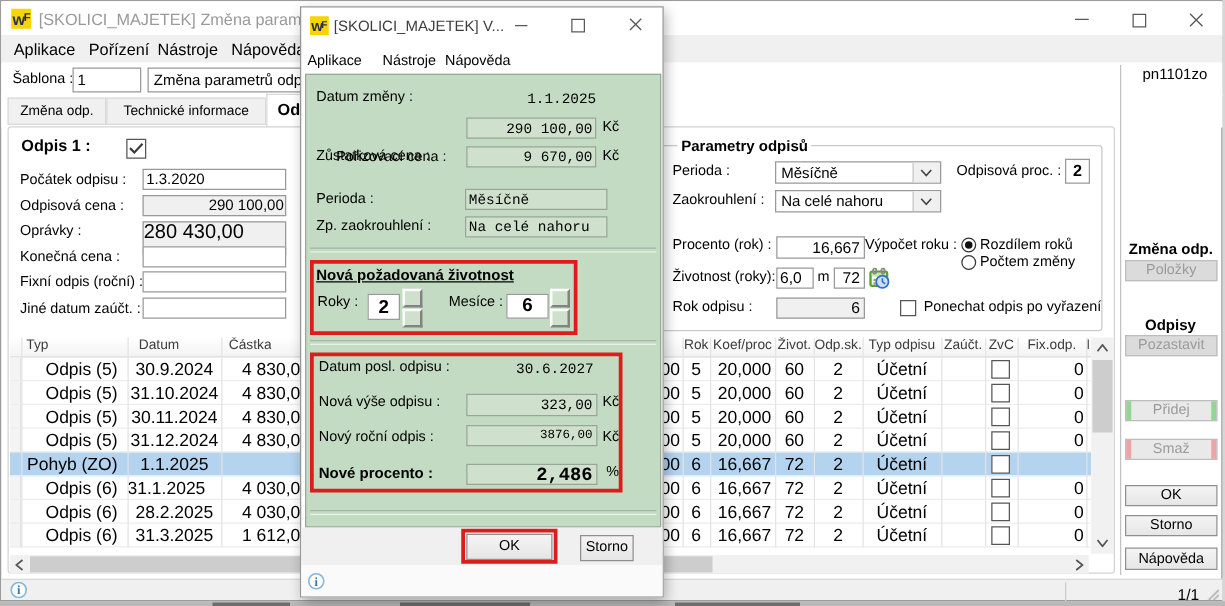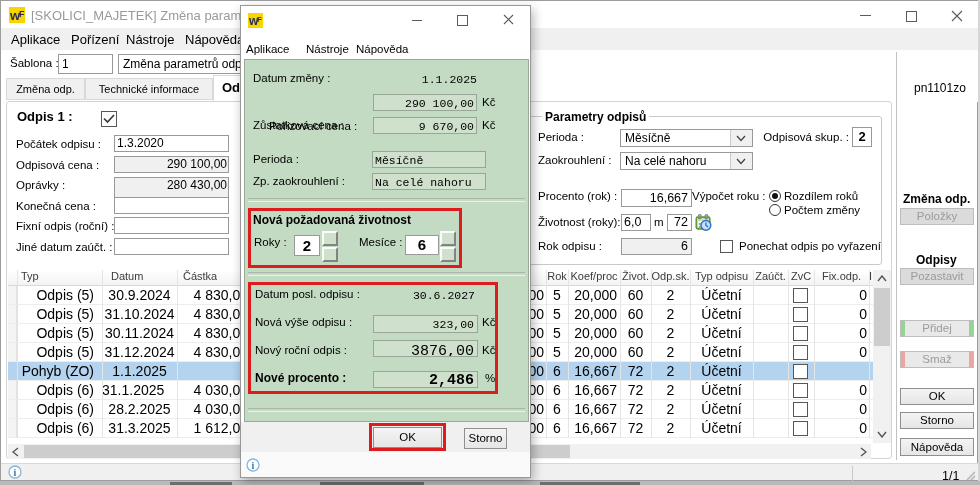--- a/index.html
+++ b/index.html
@@ -64,21 +64,21 @@
   <div class="lbl b" style="left:17px;top:109px;font-size:13px;">Odpis 1 :</div>
   <div class="chk" style="left:101px;top:111px;width:16px;height:16px;"></div>
   <svg class="abs" style="left:103px;top:114px;" width="12" height="10">
       <path d="M1 4.5 L4.5 8 L11 1" stroke="#3a3a3a" stroke-width="1.7" fill="none"></path>
     </svg>
   <div class="lbl" style="left:16px;top:138px;">Počátek odpisu :</div>
   <div class="inp" style="left:114px;top:135px;width:115px;height:17px;line-height:15px;padding-left:2px;font-size:12px;">1.3.2020</div>
   <div class="lbl" style="left:16px;top:159px;">Odpisová cena :</div>
   <div class="inp ro" style="left:114px;top:156px;width:115px;height:17px;line-height:15px;text-align:right;padding-right:1px;font-size:12px;">290 100,00</div>
   <div class="lbl" style="left:16px;top:179px;">Oprávky :</div>
-  <div class="inp ro" style="left:114px;top:177px;width:115px;height:27px;line-height:15px;text-align:right;padding-right:1px;font-size:12px;">280 430,00</div>
+  <div class="inp ro" style="left:114px;top:177px;width:115px;height:27px;line-height:15px;padding-right:1px;font-size:16px;">280 430,00</div>
   <div class="lbl" style="left:16px;top:200px;">Konečná cena :</div>
   <div class="inp" style="left:114px;top:197px;width:115px;height:17px;"></div>
   <div class="lbl" style="left:16px;top:220px;">Fixní odpis (roční) :</div>
   <div class="inp" style="left:114px;top:217px;width:115px;height:17px;"></div>
   <div class="lbl" style="left:16px;top:241px;">Jiné datum zaúčt. :</div>
   <div class="inp" style="left:114px;top:238px;width:115px;height:17px;"></div>
 </div>
 <div class="abs" id="table">
   <div class="abs" style="left:8px;top:270px;width:865px;height:16px;background:linear-gradient(#ffffff,#f3f3f3);border-bottom:1px solid #d9d9d9;box-sizing:border-box;"></div>
   <div class="abs" style="left:8px;top:286px;width:9px;height:152px;background:#f4f4f4;border-right:1px solid #e2e2e2;box-sizing:border-box;"></div>
@@ -226,21 +226,21 @@
 <div class="abs" id="params">
   <div class="abs" style="left:300px;top:116px;width:582px;height:149px;border:1px solid #c9c9c9;border-radius:3px;box-sizing:border-box;"></div>
   <div class="lbl b" style="left:542px;top:110px;background:#fff;padding:0 3px;font-size:12px;">Parametry odpisů</div>
   <div class="lbl" style="left:538px;top:131px;">Perioda :</div>
   <div class="inp" style="left:620px;top:129px;width:133px;height:18px;line-height:16px;padding-left:4px;">Měsíčně
     <span class="abs" style="left:109px;top:0px;width:22px;height:16px;background:#f0f0f0;border-left:1px solid #c9c9c9;"></span>
     <svg class="abs" style="left:115px;top:5px;" width="10" height="7">
         <path d="M1 1 L5 5.5 L9 1" stroke="#444" stroke-width="1.3" fill="none"></path>
       </svg>
   </div>
-  <div class="lbl" style="left:763px;top:131px;width:86px;text-align:right;">Odpisová skup. :</div>
+  <div class="lbl" style="left:763px;top:131px;width:86px;text-align:right;">Odpisová proc. :</div>
   <div class="inp b" style="left:852px;top:127px;width:20px;height:20px;line-height:18px;text-align:center;font-size:13px;">2</div>
   <div class="lbl" style="left:538px;top:154px;">Zaokrouhlení :</div>
   <div class="inp" style="left:620px;top:152px;width:133px;height:18px;line-height:16px;padding-left:4px;">Na celé nahoru
     <span class="abs" style="left:109px;top:0px;width:22px;height:16px;background:#f0f0f0;border-left:1px solid #c9c9c9;"></span>
     <svg class="abs" style="left:115px;top:5px;" width="10" height="7">
         <path d="M1 1 L5 5.5 L9 1" stroke="#444" stroke-width="1.3" fill="none"></path>
       </svg>
   </div>
   <div class="lbl" style="left:538px;top:190px;">Procento (rok) :</div>
   <div class="inp" style="left:621px;top:189px;width:71px;height:18px;line-height:16px;text-align:right;padding-right:3px;font-size:12.5px;">16,667</div>
@@ -264,21 +264,21 @@
     <circle cx="11.5" cy="12" r="5.2" fill="#c8dff7" stroke="#2e6fd0" stroke-width="1.5"></circle>
     <path d="M11.5 9 L11.5 12 L13.8 13.8" stroke="#2e6fd0" stroke-width="1.4" fill="none"></path>
   </svg>
   <div class="lbl" style="left:538px;top:240px;">Rok odpisu :</div>
   <div class="inp ro" style="left:621px;top:238px;width:71px;height:17px;line-height:15px;text-align:right;padding-right:3px;font-size:12.5px;">6</div>
   <div class="chk" style="left:720px;top:240px;width:13px;height:13px;"></div>
   <div class="lbl" style="left:739px;top:240px;">Ponechat odpis po vyřazení</div>
 </div>
 <div class="abs" id="sidebar">
   <div class="abs" style="left:896px;top:52px;width:1px;height:408px;background:#c2c2c2;"></div>
-  <div class="lbl" style="left:914px;top:52px;font-size:12px;margin-top:29px;">pn1101zo</div>
+  <div class="lbl" style="left:914px;top:52px;font-size:12px;">pn1101zo</div>
   <div class="lbl b" style="left:903px;top:192px;font-size:12px;">Změna odp.</div>
   <div class="dbtn" style="left:900px;top:208px;width:74px;height:17px;line-height:15px;">Položky</div>
   <div class="lbl b" style="left:916px;top:253px;font-size:12px;">Odpisy</div>
   <div class="dbtn" style="left:900px;top:268px;width:74px;height:17px;line-height:15px;">Pozastavit</div>
   <div class="dbtn" style="left:900px;top:320px;width:74px;height:17px;line-height:15px;background:#e9e9e9;">Přidej
     <span class="abs" style="left:0;top:0;width:4px;height:15px;background:#93d693;"></span>
     <span class="abs" style="right:0;top:0;width:4px;height:15px;background:#93d693;"></span>
   </div>
   <div class="dbtn" style="left:900px;top:351px;width:74px;height:17px;line-height:15px;background:#e9e9e9;">Smaž
     <span class="abs" style="left:0;top:0;width:4px;height:15px;background:#eda4a4;"></span>
@@ -305,20 +305,21 @@
   <div class="abs" style="left:320px;top:1px;width:104px;height:3px;background:#6d6d6d;"></div>
   <div class="abs" style="left:540px;top:1px;width:100px;height:3px;background:#6d6d6d;"></div>
 </div>
 <div class="abs" id="dialog" style="left:240px;top:5px;width:291px;height:473px;background:#fff;border:1px solid #979797;box-sizing:border-box;box-shadow:2px 4px 10px rgba(0,0,0,0.3);">
   <div class="abs" style="left:7px;top:7px;width:15px;height:15px;background:#f6d500;text-align:center;">
     <svg width="15" height="15">
         <text x="1" y="12" font-family="Liberation Sans,sans-serif" font-weight="bold" font-size="12" fill="#2b2d52">w</text>
         <text x="9" y="9" font-family="Liberation Sans,sans-serif" font-weight="bold" font-size="8" fill="#2b2d52">F</text>
       </svg>
   </div>
+  <div class="lbl" style="left:26px;top:8px;font-size:12px;color:#3d3d3d;">[SKOLICI_MAJETEK] V...</div>
   <div class="abs" style="left:171px;top:14px;width:10px;height:1px;background:#5a5a5a;"></div>
   <div class="abs" style="left:216px;top:9px;width:9px;height:9px;border:1px solid #5a5a5a;"></div>
   <svg class="abs" style="left:262px;top:8px;" width="11" height="11">
       <path d="M1 1 L10 10 M10 1 L1 10" stroke="#5a5a5a" stroke-width="1.1"></path>
     </svg>
   <div class="lbl" style="left:5px;top:37px;font-size:11.5px;">Aplikace</div>
   <div class="lbl" style="left:65px;top:37px;font-size:11.5px;">Nástroje</div>
   <div class="lbl" style="left:115px;top:37px;font-size:11.5px;">Nápověda</div>
   <div class="abs" id="green" style="left:3px;top:53px;width:285px;height:363px;background:#c3dbc2;border:1px solid #9aa89a;box-sizing:border-box;">
     <div class="lbl" style="left:8px;top:12px;">Datum změny :</div>
@@ -336,40 +337,40 @@
     <div class="lbl" style="left:8px;top:93px;">Perioda :</div>
     <div class="sunk" style="left:127px;top:91px;width:114px;height:17px;">
         <span class="mono abs" style="left:2px;top:2px;font-size:11.5px;">Měsíčně</span>
       </div>
     <div class="lbl" style="left:8px;top:115px;">Zp. zaokrouhlení :</div>
     <div class="sunk" style="left:127px;top:113px;width:114px;height:17px;">
         <span class="mono abs" style="left:2px;top:2px;font-size:11.5px;">Na celé nahoru</span>
       </div>
     <div class="groove" style="left:3px;top:138px;width:277px;"></div>
     <div class="abs" id="redbox1" style="left:3px;top:148px;width:214px;height:60px;border:3px solid #dd1d1d;box-sizing:border-box;">
-      <div class="lbl b" style="left:2px;top:2px;font-size:12px;">Nová požadovaná životnost</div>
+      <div class="lbl b" style="left:2px;top:2px;font-size:12px;text-decoration:underline;">Nová požadovaná životnost</div>
       <div class="lbl" style="left:3px;top:25px;">Roky :</div>
       <div class="inp" style="left:43px;top:24px;width:26px;height:21px;text-align:center;font-weight:bold;font-size:15px;line-height:19px;">2</div>
       <div class="abs spin" style="left:71px;top:20px;"></div>
       <div class="lbl" style="left:108px;top:25px;">Mesíce :</div>
       <div class="inp" style="left:154px;top:24px;width:34px;height:20px;text-align:center;font-weight:bold;font-size:15px;line-height:18px;">6</div>
       <div class="abs spin" style="left:189px;top:20px;"></div>
     </div>
     <div class="groove" style="left:3px;top:212px;width:277px;"></div>
     <div class="abs" id="redbox2" style="left:3px;top:222px;width:250px;height:112px;border:3px solid #dd1d1d;box-sizing:border-box;">
       <div class="lbl" style="left:4px;top:3px;">Datum posl. odpisu :</div>
       <div class="lbl mono" style="left:124px;top:4px;width:100px;text-align:right;font-size:11.5px;">30.6.2027</div>
       <div class="lbl" style="left:4px;top:31px;">Nová výše odpisu :</div>
       <div class="sunk" style="left:122px;top:30px;width:105px;height:18px;">
           <span class="mono abs" style="right:3px;top:2px;font-size:11.5px;">323,00</span>
         </div>
       <div class="lbl" style="left:231px;top:31px;">Kč</div>
       <div class="lbl" style="left:4px;top:59px;">Nový roční odpis :</div>
       <div class="sunk" style="left:122px;top:55px;width:105px;height:17px;">
-          <span class="mono abs" style="right:3px;top:2px;font-size:15px;">3876,00</span>
+          <span class="mono abs" style="right:3px;top:2px;font-size:10px;">3876,00</span>
         </div>
       <div class="lbl" style="left:231px;top:59px;">Kč</div>
       <div class="lbl b" style="left:4px;top:86px;font-size:12px;">Nové procento :</div>
       <div class="sunk" style="left:122px;top:86px;width:105px;height:17px;">
           <span class="mono b abs" style="right:3px;top:0px;font-size:15px;">2,486</span>
         </div>
       <div class="lbl" style="left:234px;top:87px;">%</div>
     </div>
     <div class="groove" style="left:3px;top:348px;width:277px;"></div>
   </div>

